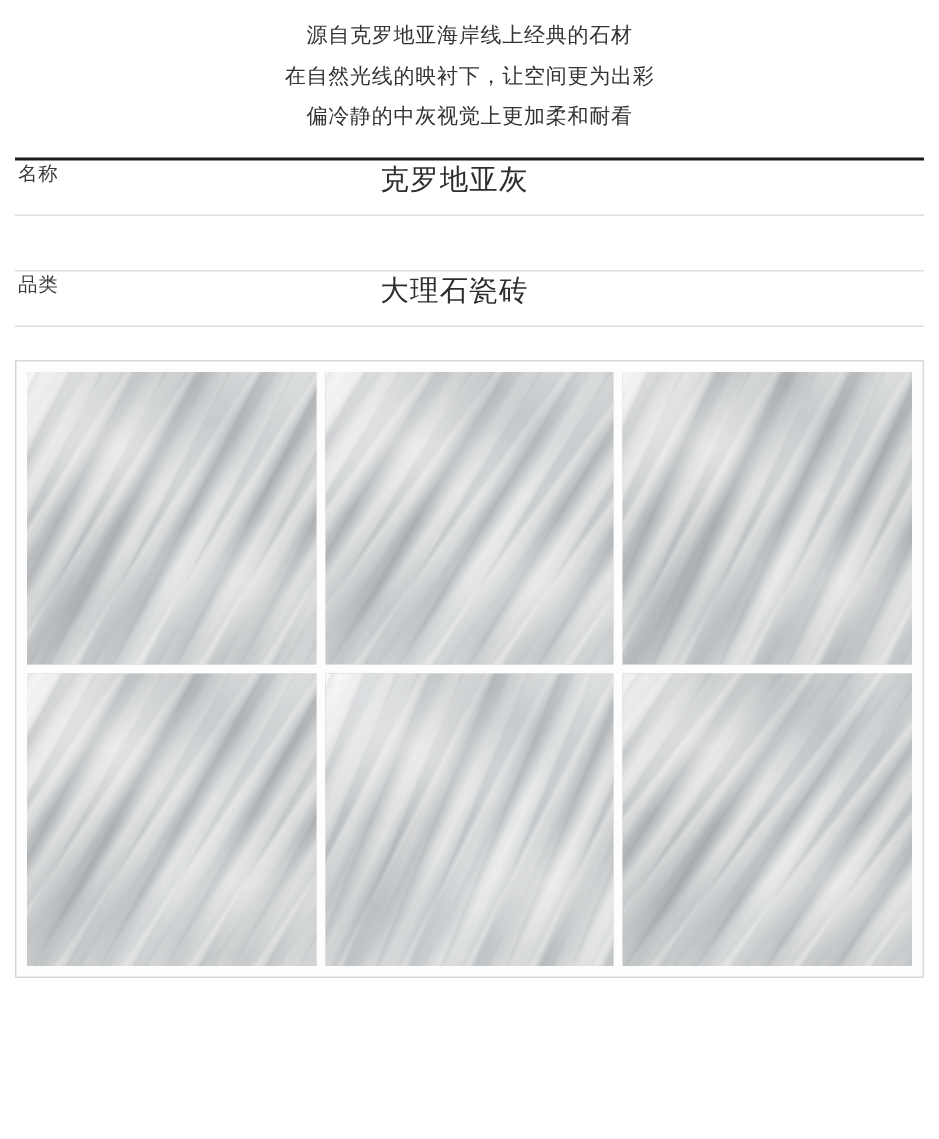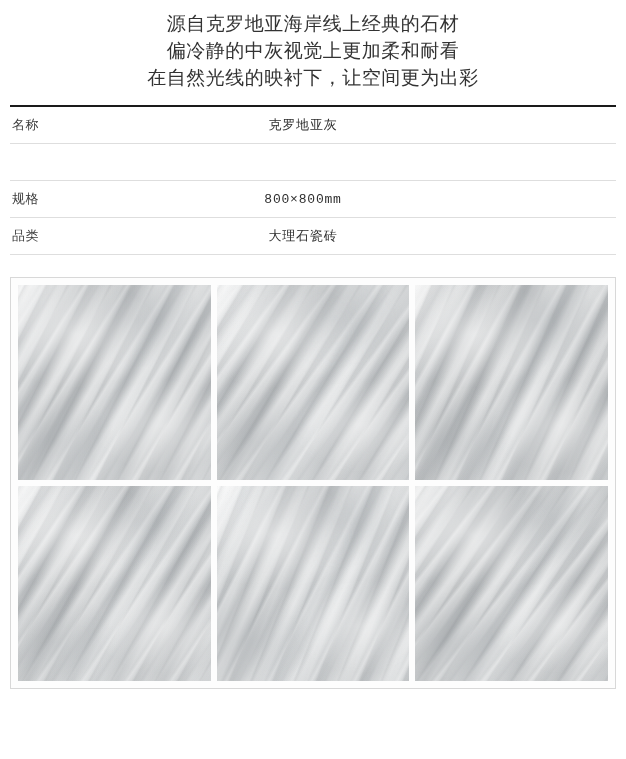--- a/index.html
+++ b/index.html
@@ -21,58 +21,56 @@
     height: 759px;
     position: relative;
   }
 
   
   .intro {
     padding: 10px 0 0 0;
     text-align: center;
   }
   .intro-line {
-    font-size: 19px;
+    font-size: 14px;
     line-height: 27px;
     color: #333333;
     letter-spacing: 0.5px;
   }
 
   
   .rule-thick {
     height: 2px;
     background: #1a1a1a;
     margin: 14px 10px 0 10px;
   }
 
   
   .spec-table {
     margin: 0 10px;
   }
   .spec-row {
     display: flex;
-    align-items: center;
     height: 37px;
     border-bottom: 1px solid #dedede;
   }
   .spec-label {
     width: 110px;
     font-size: 13px;
     color: #3c3c3c;
     padding-left: 2px;
     letter-spacing: 0.5px;
   }
   .spec-value {
     flex: 1;
     text-align: center;
-    font-size: 13px;
+    font-size: 19px;
     color: #2e2e2e;
     padding-right: 130px;
     letter-spacing: 0.8px;
-    font-family: Liberation Mono, monospace;
   }
 
   
   .gallery {
     margin: 22px 10px 0 10px;
     border: 1px solid #d8d8d8;
     padding: 7px;
     background: #fdfdfd;
     height: 412px;
   }
@@ -141,38 +139,34 @@
   .tile.v5 .base { filter: brightness(1.02); }
   .tile.v6 .base { filter: brightness(0.99); }
 </style>
 </head>
 <body>
 
 <div class="page">
 
   <div class="intro">
     <div class="intro-line">源自克罗地亚海岸线上经典的石材</div>
+    <div class="intro-line">在自然光线的映衬下，让空间更为出彩</div>
     <div class="intro-line">偏冷静的中灰视觉上更加柔和耐看</div>
-    <div class="intro-line">在自然光线的映衬下，让空间更为出彩</div>
   </div>
 
   <div class="rule-thick"></div>
 
   <div class="spec-table">
     <div class="spec-row">
       <div class="spec-label">名称</div>
       <div class="spec-value">克罗地亚灰</div>
     </div>
     <div class="spec-row">
     </div>
     <div class="spec-row">
-      <div class="spec-label">规格</div>
-      <div class="spec-value">800×800mm</div>
-    </div>
-    <div class="spec-row">
       <div class="spec-label">品类</div>
       <div class="spec-value">大理石瓷砖</div>
     </div>
   </div>
 
   <div class="gallery">
     <div class="grid">
       <div class="tile v1">
         <div class="base"></div>
         <div class="veins"></div>

